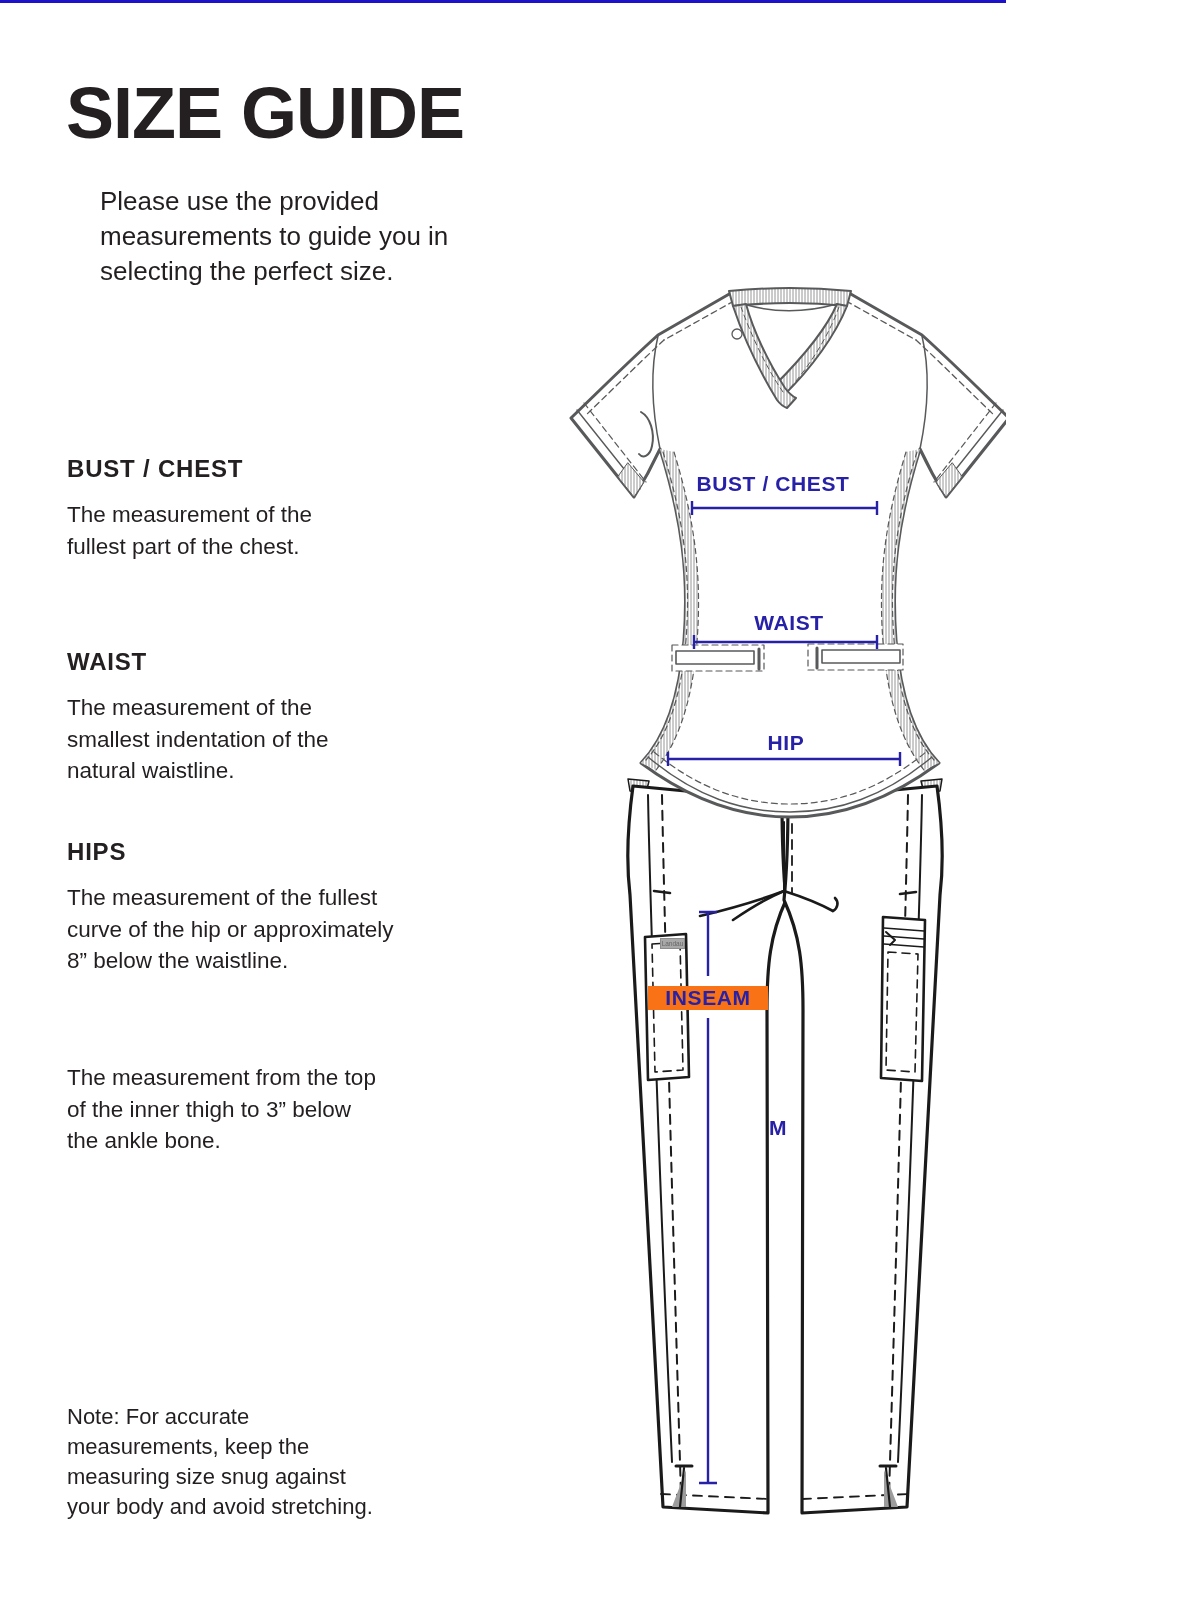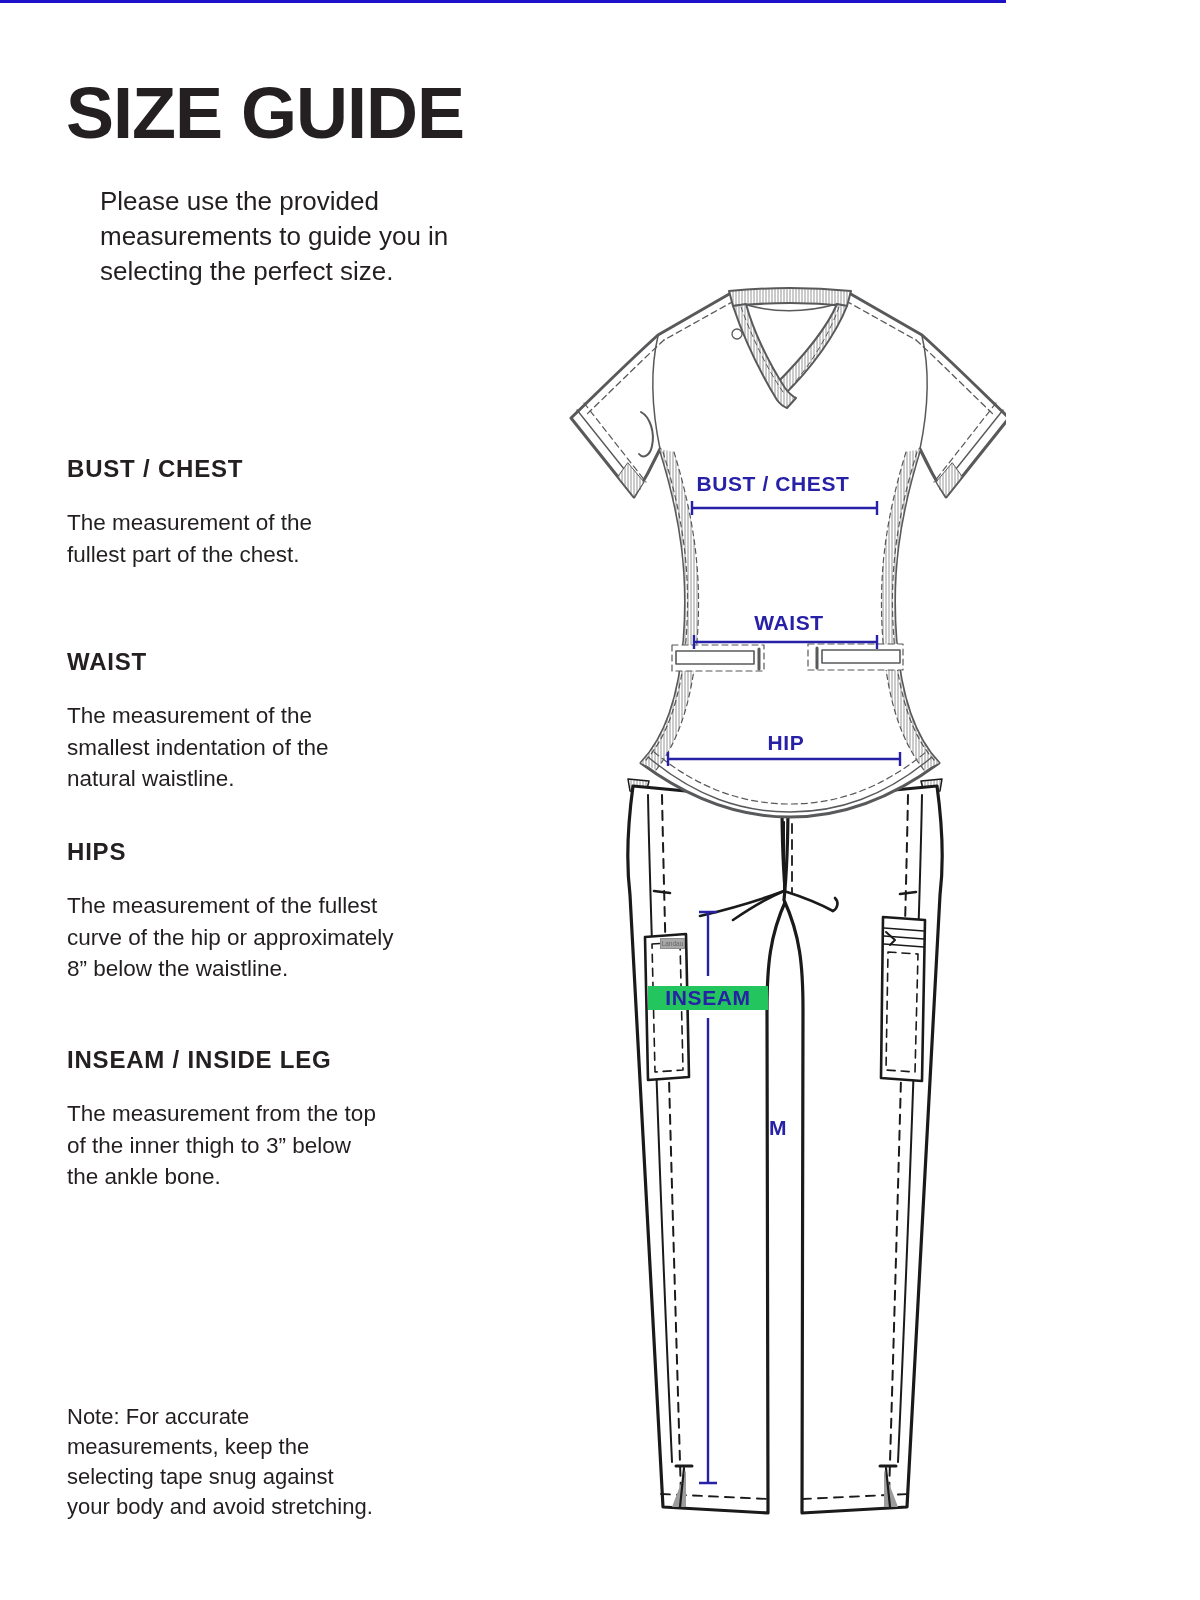--- a/index.html
+++ b/index.html
@@ -28,21 +28,21 @@
     font-size: 26px; line-height: 35px;
     white-space: pre-line;
     margin-left: 33px;
   }
   .section { position: absolute; left: 67px; }
   .section-heading {
     font-size: 24px; font-weight: bold; letter-spacing: 0.8px;
     color: #242021;
   }
   .section-body {
-    margin-top: 24px;
+    margin-top: 16px;
     font-size: 22.5px; line-height: 31.5px;
     white-space: pre-line;
   }
   .sec-bust   { top: 455px; }
   .sec-waist  { top: 648px; }
   .sec-hips   { top: 838px; }
   .sec-inseam { top: 1046px; }
   .note {
     position: absolute; left: 67px; top: 1402px;
     width: 370px;
@@ -59,21 +59,21 @@
     position: absolute;
     color: #2721a7;
     font-weight: bold;
     font-size: 21px;
     letter-spacing: 0.6px;
     text-align: center;
   }
   .lbl-bust   { left: 133px; top: 192px; width: 200px; }
   .lbl-waist  { left: 189px; top: 331px; width: 120px; }
   .lbl-hip    { left: 196px; top: 451px; width: 100px; text-align: center; }
-  .lbl-inseam { left: 108px; top: 706px; width: 120px; background:#22c55e; }
+  .lbl-inseam { left: 108px; top: 706px; width: 120px; background:#f97316; }
   .lbl-size   { left: 218px; top: 836px; width: 40px; }
   .brand-tag {
     position: absolute; left: 120px; top: 658px;
     width: 25px; height: 11px;
     background: #a8a8a8; border: 1px solid #8c8c8c;
     font-size: 6.5px; line-height: 9px; text-align: center;
     color: #666; overflow: hidden;
   }
 </style>
 </head>
@@ -98,29 +98,28 @@
 smallest indentation of the
 natural waistline.</div>
   </div>
   <div class="section sec-hips">
     <div class="section-heading">HIPS</div>
     <div class="section-body">The measurement of the fullest
 curve of the hip or approximately
 8” below the waistline.</div>
   </div>
   <div class="section sec-inseam">
-    <div class="section-heading">INSEAM / INSIDE LEG</div>
     <div class="section-body">The measurement from the top
 of the inner thigh to 3” below
 the ankle bone.</div>
   </div>
 
   <div class="note"><b>Note:</b> <span>For accurate
 measurements, keep the
-selecting tape snug against
+measuring size snug against
 your body and avoid stretching.</span></div>
 
   <div class="figure">
     <svg width="520" height="1250" viewBox="540 280 520 1250">
       <defs>
         <pattern id="rib" width="3" height="3" patternUnits="userSpaceOnUse">
           <rect width="3" height="3" fill="#ffffff"></rect>
           <line x1="1" y1="0" x2="1" y2="3" stroke="#8a8a8a" stroke-width="0.9"></line>
         </pattern>
       </defs>

